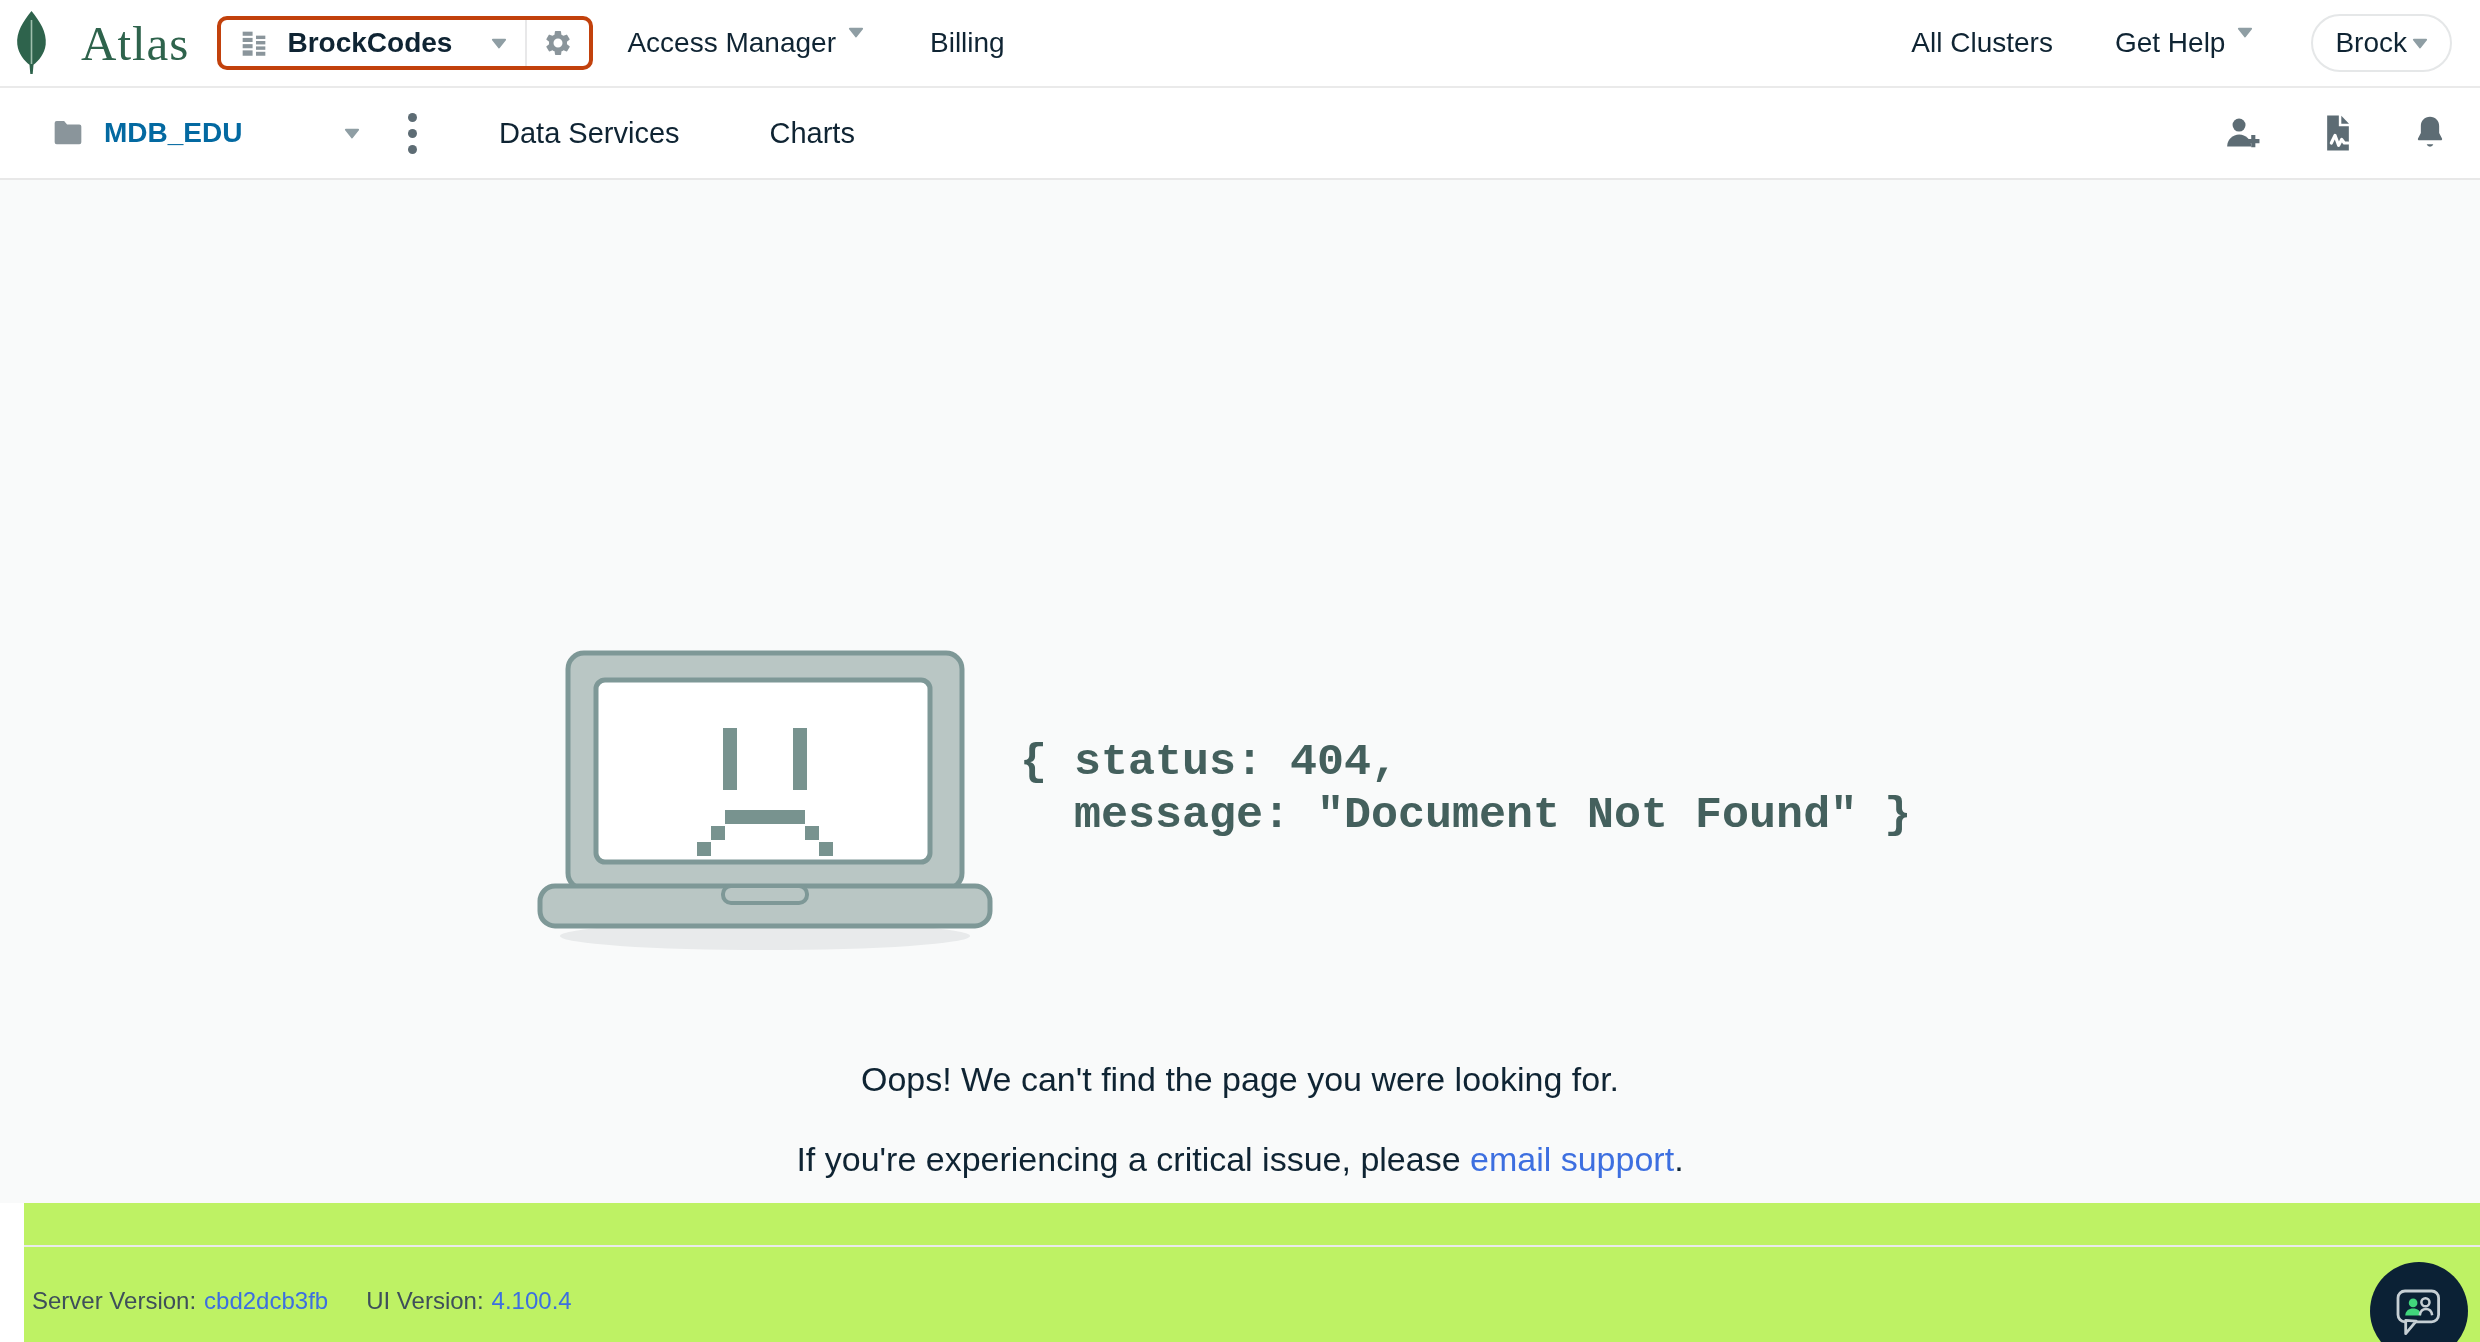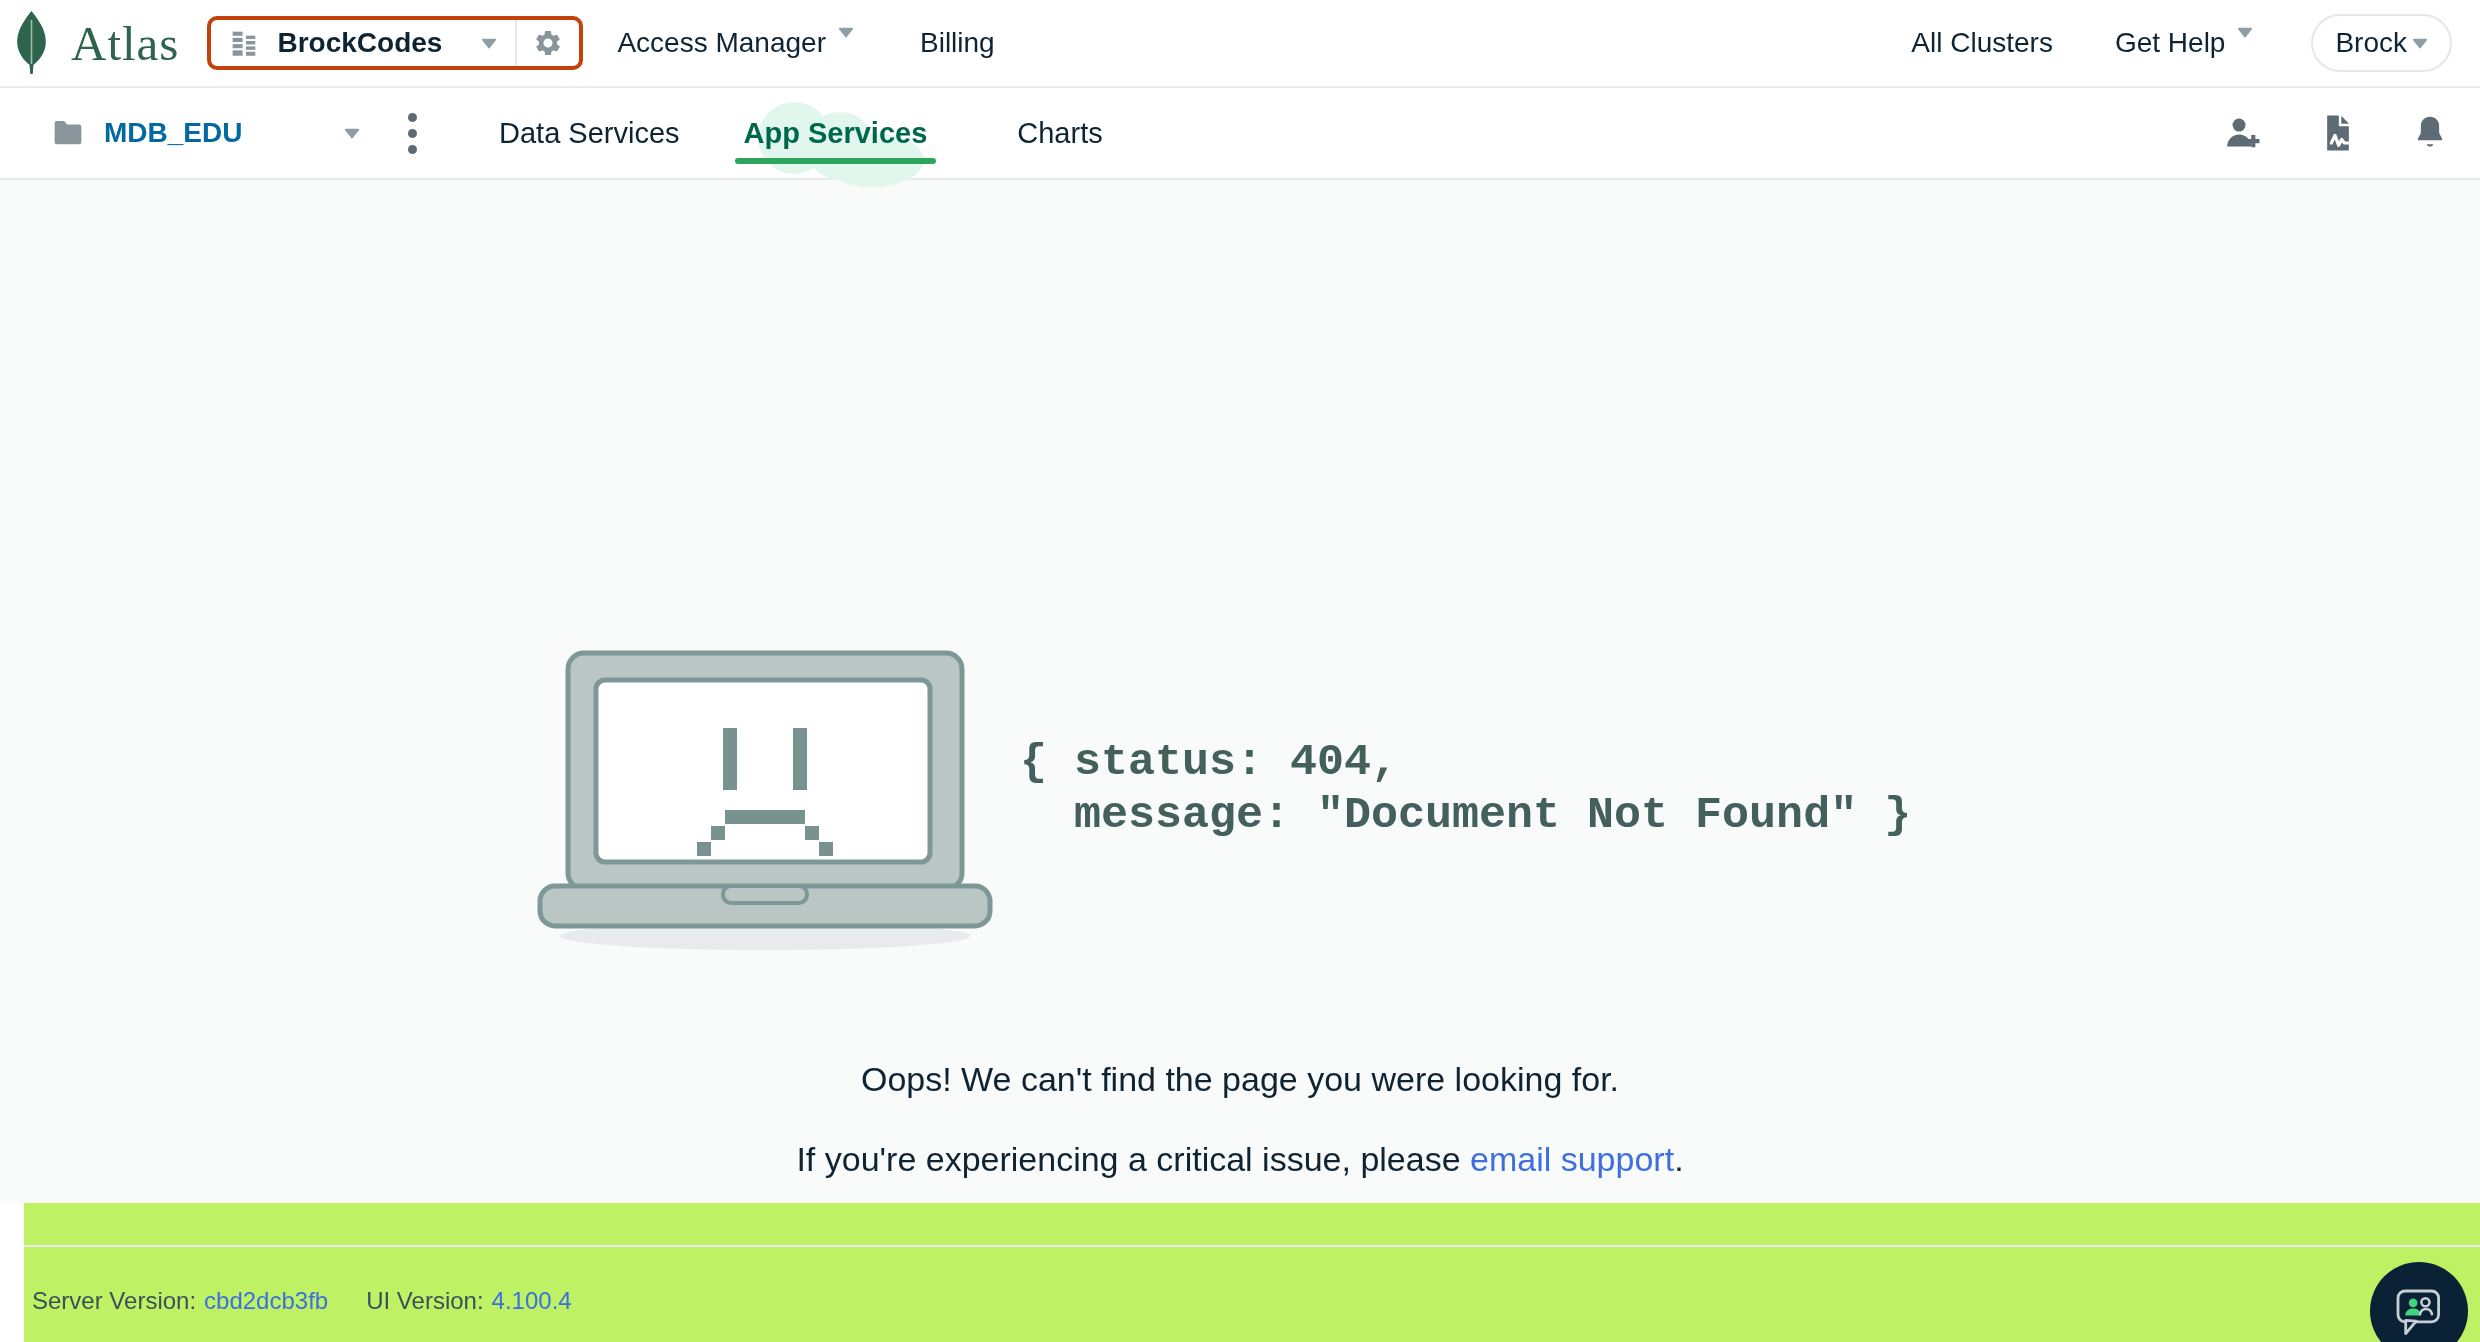--- a/index.html
+++ b/index.html
@@ -7,21 +7,21 @@
   body {
     font-family:"Liberation Sans","DejaVu Sans",sans-serif;
     color:#0F2433; background:#fff; position:relative;
   }
 
   
   .topnav {
     height:88px; background:#fff; border-bottom:2px solid #EAEAEA;
     display:flex; align-items:center; padding:0 28px 0 12px; position:relative; z-index:5;
   }
-  .brand { display:flex; align-items:center; gap:20px; margin-right:28px; cursor:pointer; }
+  .brand { display:flex; align-items:center; gap:30px; margin-right:28px; cursor:pointer; }
   .brand-text { font-family:"Liberation Serif","DejaVu Serif",serif; font-size:49px; color:#2E634C; letter-spacing:1px; }
   .org-picker { display:flex; align-items:stretch; height:54px; border:4px solid #c2410c; border-radius:10px; background:#fff; }
   .org-btn { display:flex; align-items:center; gap:16px; padding:0 18px 0 16px; background:none; border:none; cursor:pointer; width:304px; }
   .org-name { font-size:28px; font-weight:bold; color:#0F2433; margin-right:auto; }
   .org-gear { width:64px; display:flex; align-items:center; justify-content:center; border:none; border-left:2px solid #E8E8E9; background:none; cursor:pointer; }
   .nav-link { font-size:28px; color:#0F2433; display:flex; gap:12px; cursor:pointer; background:none; border:none; }
   .ml-access { margin-left:34px; }
   .ml-billing { margin-left:66px; }
   .ml-auto { margin-left:auto; }
   .ml-gethelp { margin-left:62px; }
@@ -160,31 +160,20 @@
   <button class="kebab">
     <i></i>
       <i></i>
       <i></i>
   </button>
 
   <div class="tabs">
     <div class="tab">
       <span class="label">Data Services</span>
 
-    </div>
-    <div class="tab active">
-      <svg class="tab-blob" width="178" height="86" viewBox="0 0 178 86">
-        <g fill="#E1F7ED">
-          <circle cx="46" cy="36" r="36"></circle>
-          <circle cx="92" cy="44" r="34"></circle>
-          <ellipse cx="124" cy="58" rx="52" ry="27"></ellipse>
-        </g>
-      </svg>
-      <span class="label">App Services</span>
-      <span class="tab-underline"></span>
     </div>
     <div class="tab tab-charts">
       <span class="label">Charts</span>
 
     </div>
   </div>
 
   <div class="pn-icons">
     <button class="pn-icon">
       <svg width="42" height="38" viewBox="0 0 26 24" fill="currentColor">

